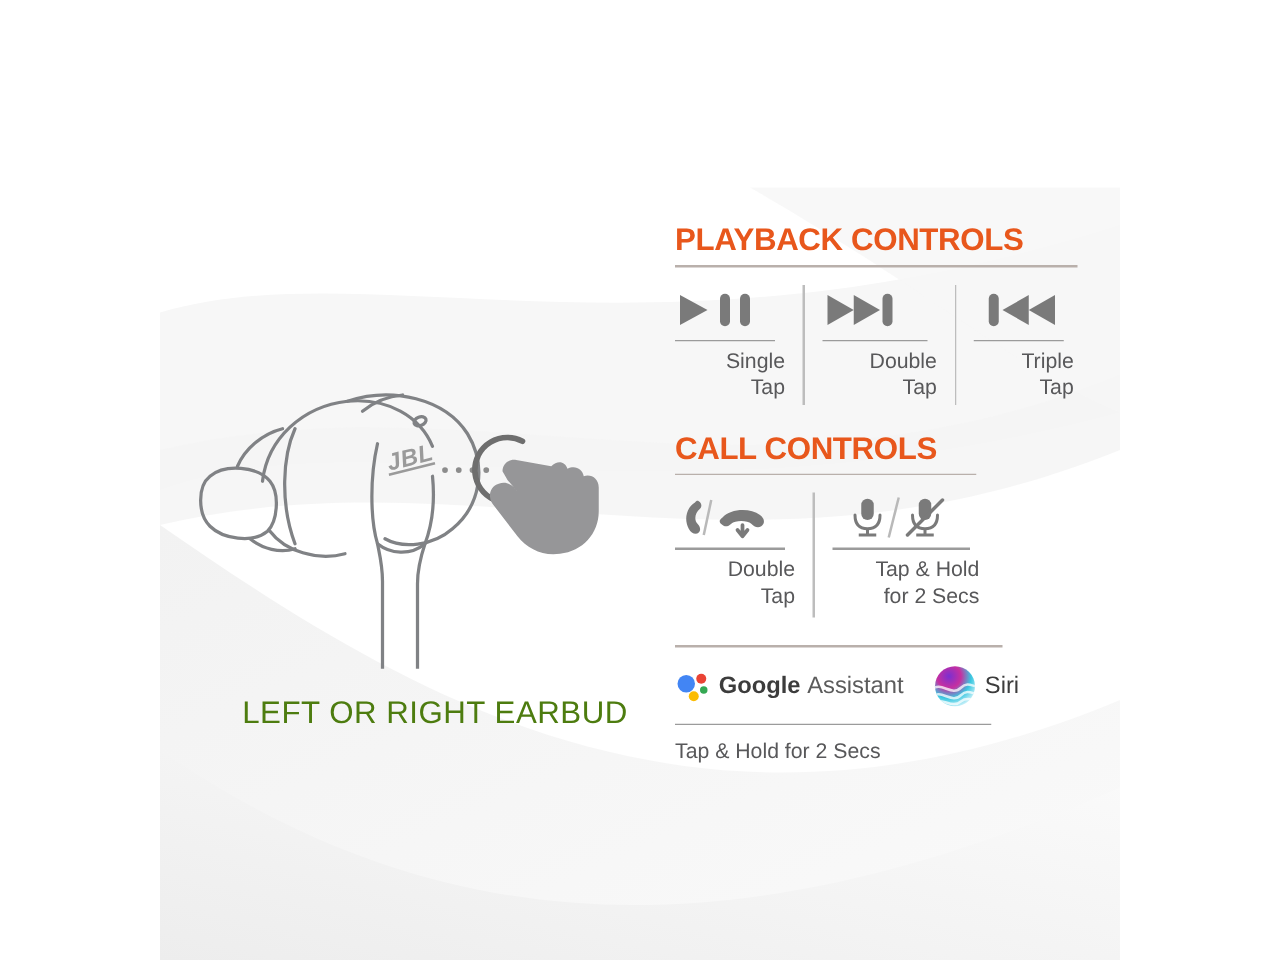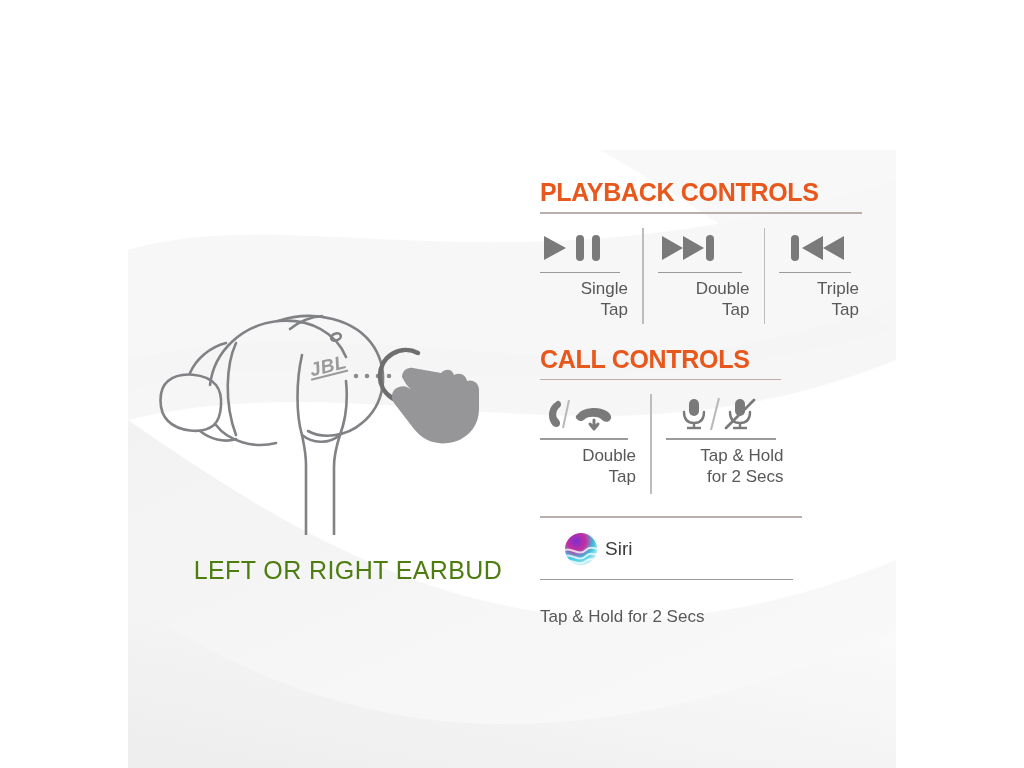--- a/index.html
+++ b/index.html
@@ -53,21 +53,21 @@
   .lbl{
     font-size:17px;line-height:21px;color:#58585a;
     margin-top:5px;
   }
 
   .va-row{display:flex;align-items:center;margin-top:14px;}
   .va-item{display:flex;align-items:center;}
   .va-name{font-size:19px;color:#3c3c3c;margin-left:7px;white-space:nowrap;}
   .va-name .light{color:#5b5b5b;}
   .va-rule{height:1.5px;background:#9b9b9b;width:253px;margin-top:13px;}
-  .va-note{font-size:17px;color:#58585a;margin-top:27px;}
+  .va-note{font-size:17px;color:#58585a;margin-top:11px;}
 </style>
 </head>
 <body>
 
 <div id="stage">
 
   <svg class="bg-waves" viewBox="0 0 1024 768" preserveAspectRatio="none">
     <defs>
       <linearGradient id="wg1" x1="0" y1="0" x2="1" y2="1">
         <stop offset="0%" stop-color="#f2f2f2"></stop>
@@ -250,20 +250,31 @@
             <span>for 2 Secs</span>
           </div>
         </div>
       </div>
     </div>
 
     <div style="margin-top:22px;">
       <div class="sec-rule w-voice"></div>
 
       <div class="va-row">
+        <div class="va-item">
+          <svg width="28" height="28" viewBox="0 0 28 28">
+            <circle cx="9" cy="12" r="7" fill="#4285f4"></circle>
+            <circle cx="21" cy="8" r="4" fill="#ea4335"></circle>
+            <circle cx="23" cy="17" r="3" fill="#34a853"></circle>
+            <circle cx="15" cy="22" r="4" fill="#fbbc05"></circle>
+          </svg>
+          <div class="va-name">
+            <span style="font-weight:bold;">Google</span><span>&nbsp;</span><span class="light">Assistant</span>
+          </div>
+        </div>
 
         <div class="va-item" style="margin-left:24px;">
           <svg width="34" height="34" viewBox="0 0 34 34">
             <defs>
               <radialGradient id="siriG" cx="35%" cy="25%" r="85%">
                 <stop offset="0%" stop-color="#7b2fd1"></stop>
                 <stop offset="35%" stop-color="#c62fa0"></stop>
                 <stop offset="65%" stop-color="#39c7e0"></stop>
                 <stop offset="100%" stop-color="#eafaff"></stop>
               </radialGradient>

